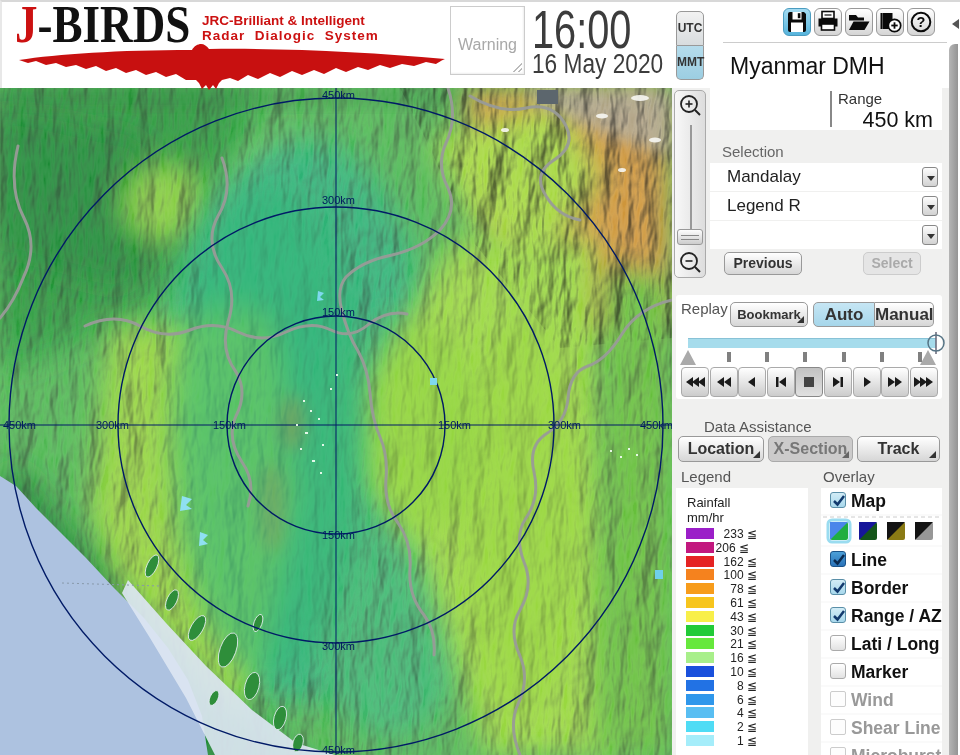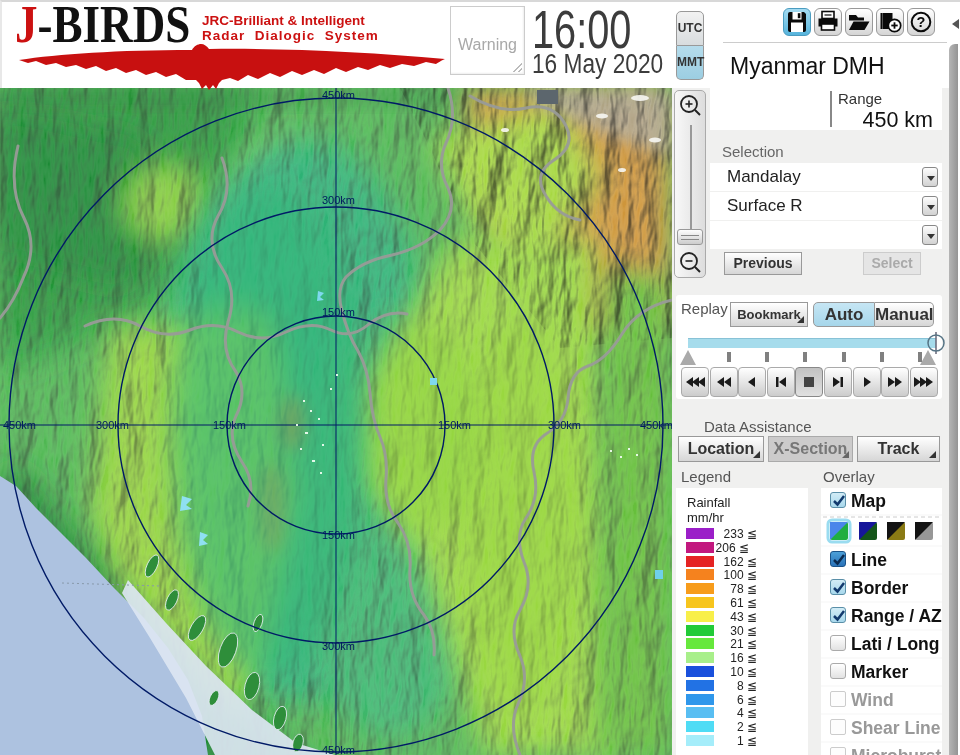--- a/index.html
+++ b/index.html
@@ -65,21 +65,21 @@
 #rangediv { position:absolute; left:120px; top:4px; width:2px; height:36px; background:#888; }
 #rangelbl { position:absolute; left:128px; top:3px; font-size:15px; color:#333; }
 #rangeval { position:absolute; right:9px; top:21px; font-size:21.5px; color:#111; }
 #sellbl { position:absolute; left:50px; top:55px; font-size:15px; color:#666; }
 .drow { position:absolute; left:38px; width:232px; height:28px; background:#fff; }
 .drow .txt { position:absolute; left:17px; top:4px; font-size:17px; color:#222; }
 .dbtn { position:absolute; right:4px; top:4px; width:16px; height:20px; border:1px solid #888;
   border-radius:3px; background:linear-gradient(#fdfdfd,#d2d2d2); }
 .dbtn:after { content:""; position:absolute; left:4px; top:8px; width:0; height:0;
   border-left:4px solid transparent; border-right:4px solid transparent; border-top:5px solid #333; }
-.btn { position:absolute; border:1px solid #999; border-radius:0;
+.btn { position:absolute; border:1px solid #999; border-radius:5px;
   background:linear-gradient(#ffffff,#d6d6d6); font-size:14px; font-weight:bold; color:#333;
   text-align:center; }
 #prevbtn { left:52px; top:164px; width:78px; height:23px; line-height:21px; }
 #selbtn { left:191px; top:164px; width:58px; height:23px; line-height:21px;
   color:#aaa; background:#e5e5e5; border-color:#ccc; }
 
 #replaycard { left:4px; top:207px; width:266px; height:104px; border-radius:3px; }
 #replaylbl { position:absolute; left:9px; top:212px; font-size:15px; color:#555; }
 #bookmark { left:58px; top:214px; width:78px; height:25px; line-height:23px; font-size:13px; }
 #autobtn { left:141px; top:214px; width:62px; height:25px; line-height:23px; font-size:17px;
@@ -345,21 +345,21 @@
       <div id="rangediv"></div>
       <div id="rangelbl">Range</div>
       <div id="rangeval">450 km</div>
     </div>
     <div id="sellbl">Selection</div>
     <div class="drow" style="top:75px;">
         <span class="txt">Mandalay</span>
         <span class="dbtn"></span>
       </div>
     <div class="drow" style="top:104px;">
-        <span class="txt">Surface R</span>
+        <span class="txt">Legend R</span>
         <span class="dbtn"></span>
       </div>
     <div class="drow" style="top:133px;">
         <span class="dbtn"></span>
       </div>
     <div id="prevbtn" class="btn">Previous</div>
     <div id="selbtn" class="btn">Select</div>
 
     <div id="replaycard" class="card"></div>
     <div id="replaylbl">Replay</div>

